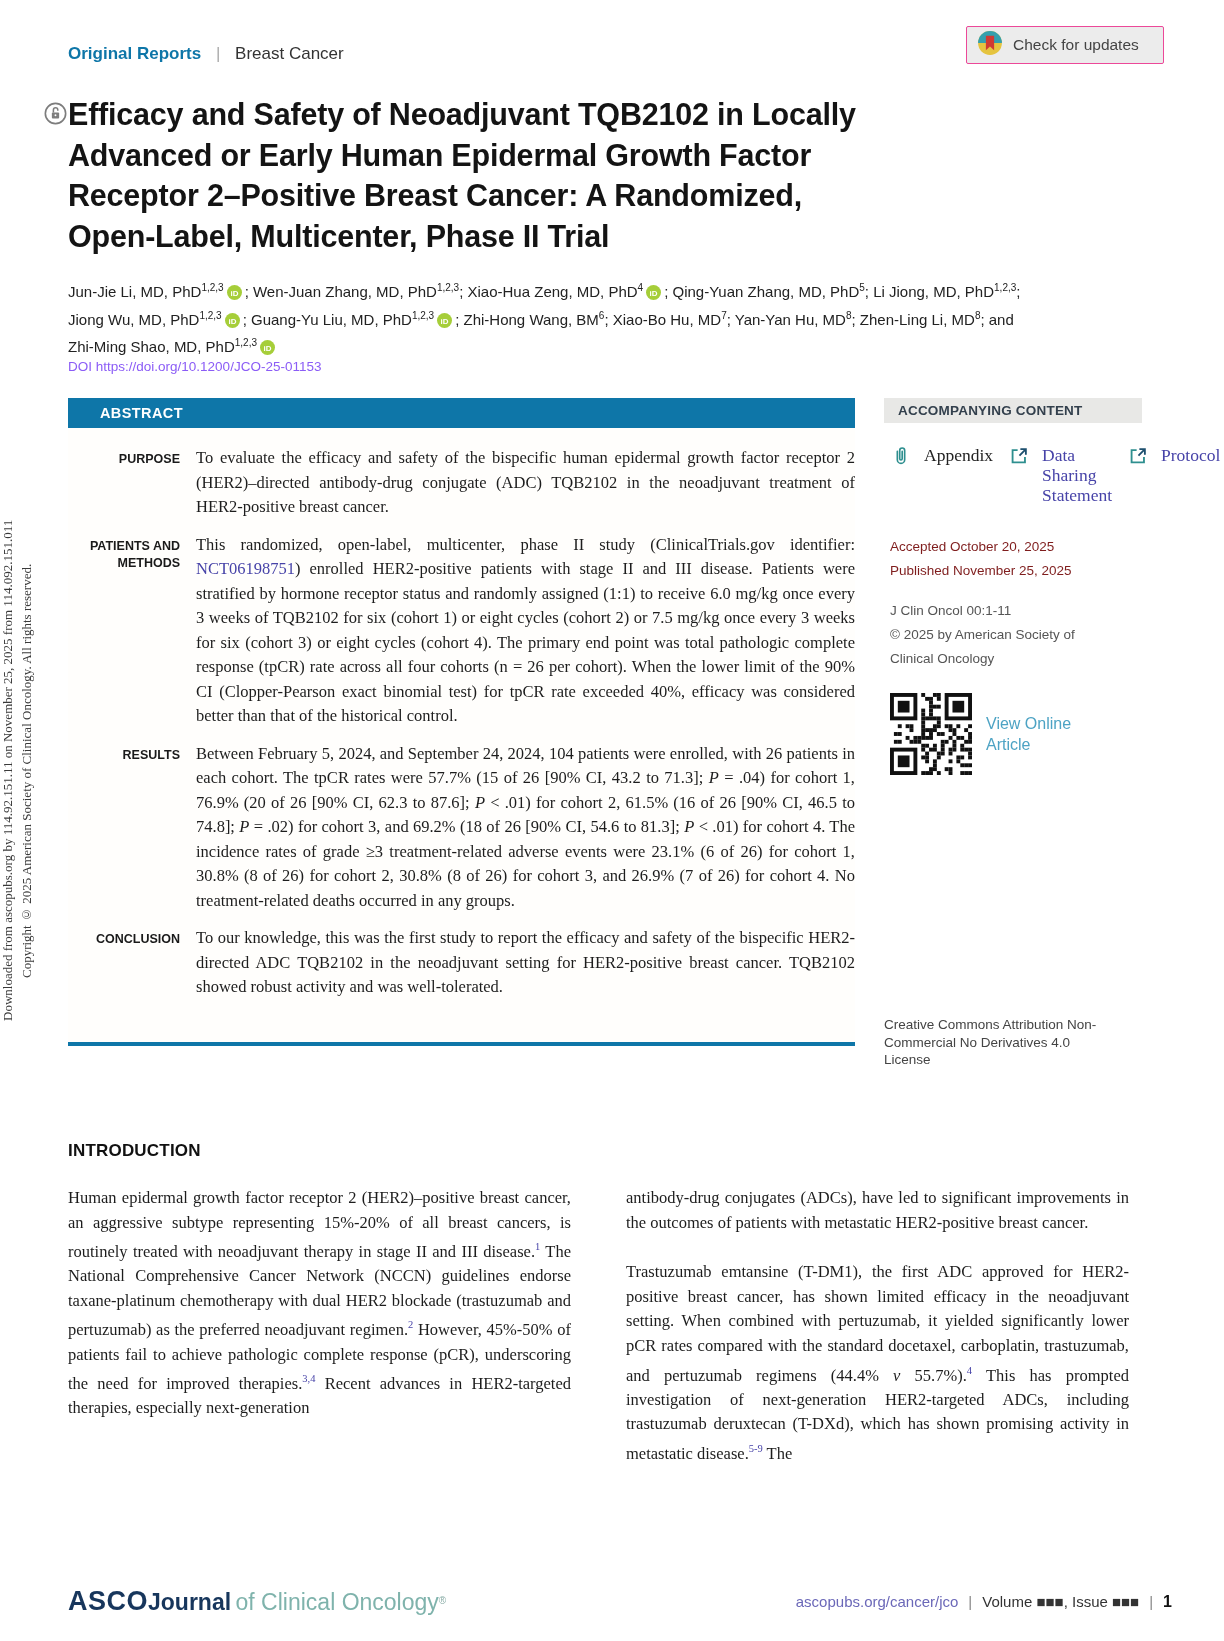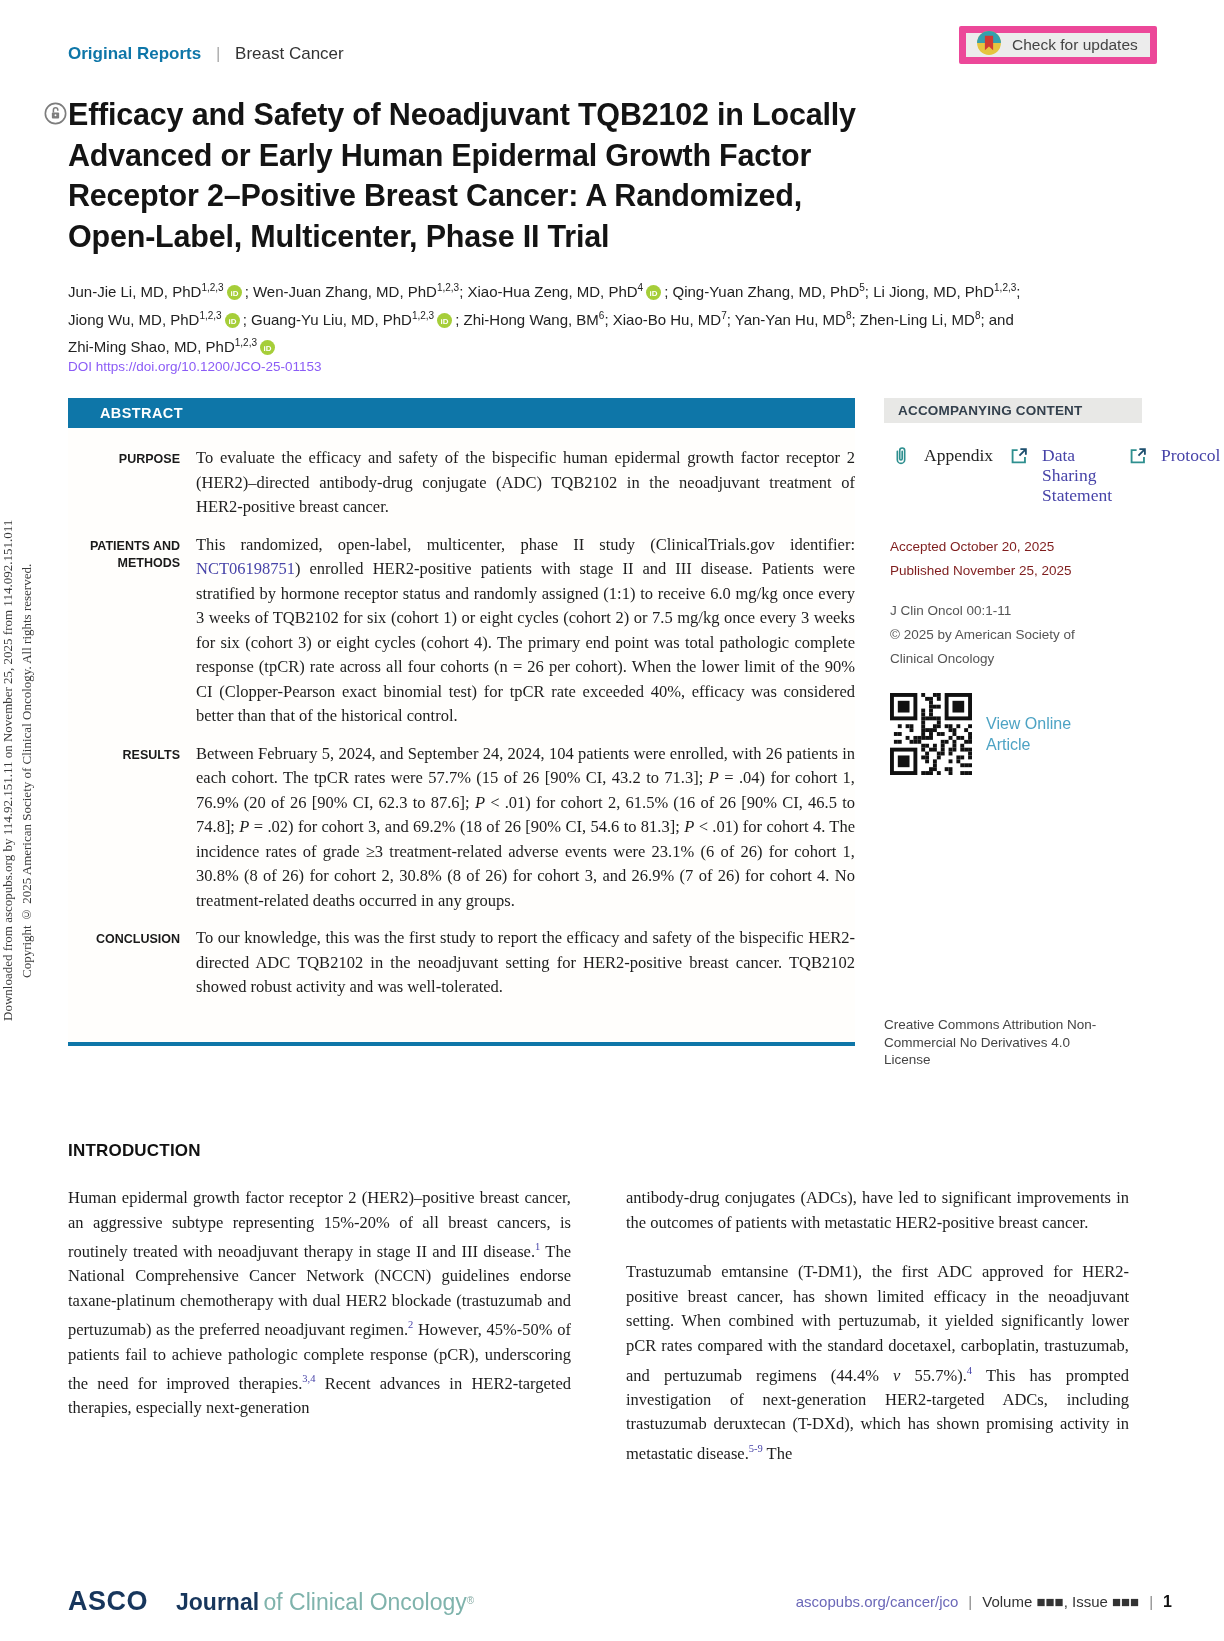--- a/index.html
+++ b/index.html
@@ -21,22 +21,22 @@
   .wm-line{position:absolute;top:0;height:745px;writing-mode:vertical-rl;transform:rotate(180deg);
            font-family:"Liberation Serif","DejaVu Serif",serif;font-size:13px;color:#3a3a3a;
            white-space:nowrap;text-align:center}
   .wm-1{left:0px}.wm-2{left:19px}
 
   
   .kicker{position:absolute;left:68px;top:44px;font-size:17px}
   .kicker-cat{color:var(--accent-blue);font-weight:bold}
   .kicker-sep{color:#aaa;margin:0 10px;font-weight:normal}
   .kicker-topic{color:#333}
-  .update-badge{position:absolute;right:67px;top:26px;width:198px;height:38px;background:#ececec;
-                border:7px solid #ec4899;border-radius:2px;display:flex;align-items:center;gap:10px;
+  .update-badge{position:absolute;right:60px;top:26px;width:198px;height:38px;background:#ececec;
+                border:1px solid #ec4899;border-radius:2px;display:flex;align-items:center;gap:10px;
                 padding:0 10px;cursor:pointer}
   .update-badge .badge-label{font-size:15.5px;color:#444}
 
   .oa-icon{position:absolute;left:44px;top:102px;width:23px;height:23px}
   .title{position:absolute;left:68px;top:94px;width:1020px;font-size:30.5px;line-height:40.5px;
          font-weight:bold;color:#141414;letter-spacing:-0.2px}
 
   .authors{position:absolute;left:68px;top:276px;width:1050px;font-size:15px;line-height:23.5px;color:#222}
   .authors sup{font-size:10px}
   .inline-icon svg{vertical-align:-3px;margin:0 3px}
@@ -79,21 +79,21 @@
   
   .intro-head{position:absolute;left:68px;top:1141px;font-size:17px;font-weight:bold;letter-spacing:.2px;color:#111}
   .columns{position:absolute;left:68px;top:1186px;width:1062px;display:flex;gap:55px}
   .col{width:503px}
   .body-par{margin:0 0 25px 0;font-family:"Liberation Serif","DejaVu Serif",serif;font-size:16.5px;
             line-height:24.6px;text-align:justify;color:#1d1d1d}
 
   
   .footer{position:absolute;left:68px;right:52px;top:1586px;display:flex;align-items:center;
           justify-content:space-between}
-  .brand{display:flex;align-items:baseline;gap:28px}
+  .brand{display:flex;align-items:baseline;}
   .asco{font-size:27px;font-weight:bold;color:var(--navy);letter-spacing:.5px}
   .jco-bold{font-size:23px;font-weight:bold;color:var(--navy)}
   .jco-light{font-size:23px;color:var(--footer-teal)}
   .jco-reg{font-size:10px;color:#8aada7;vertical-align:super}
   .foot-right{font-size:15px;color:#333;display:flex;gap:10px;align-items:center}
   .foot-link{color:#6b68b8;cursor:pointer}
   .foot-sep{color:#888}
   .page-num{font-weight:bold;font-size:16px;color:#111}
 </style>
 </head>

